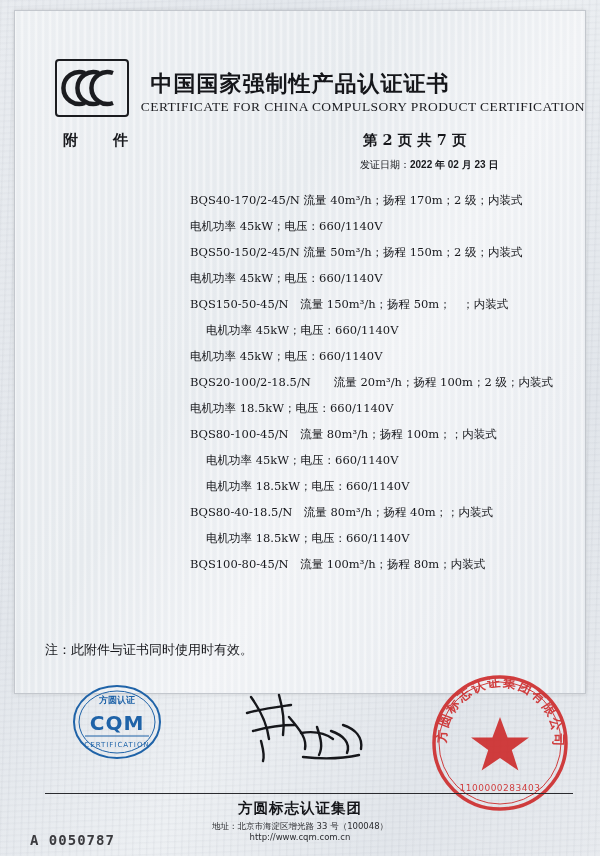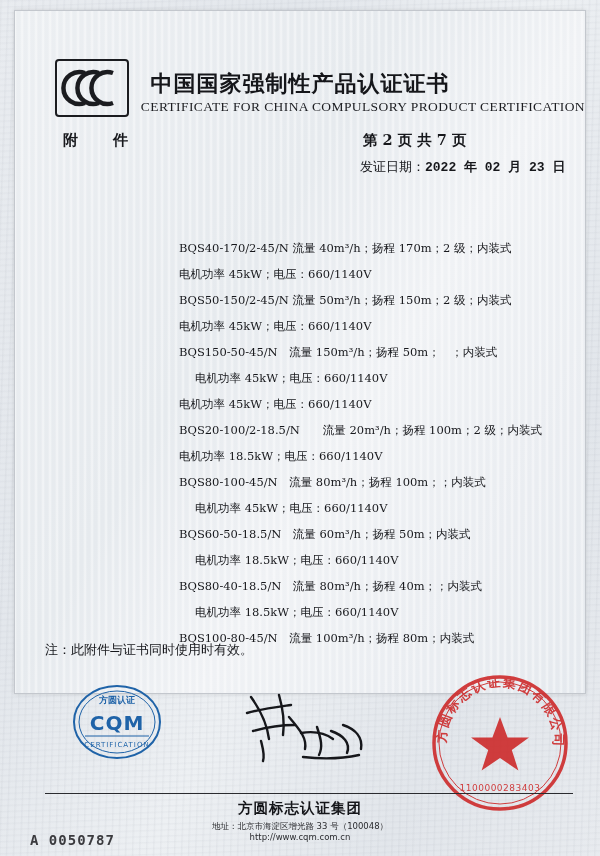--- a/index.html
+++ b/index.html
@@ -97,34 +97,33 @@
   }
   .cert-no .val {
     font-family: "Liberation Serif", serif;
     font-weight: bold;
     letter-spacing: 0.2px;
   }
   .issue-date {
     position: absolute;
     left: 345px;
     top: 147px;
-    font-family: Liberation Mono, monospace;
-    font-size: 13px;
+    font-family: Liberation Sans, sans-serif;
+    font-size: 10px;
     color: #17181c;
     white-space: nowrap;
     text-align: right;
   }
   .issue-date .val { font-weight: bold; }
 
   .spec-list {
     position: absolute;
-    left: 164px;
+    left: 175px;
     top: 176px;
     width: 380px;
-    margin-top: 48px;
   }
   .spec-line {
     font-family: "DejaVu Serif", serif;
     font-size: 11.5px;
     color: #17181c;
     line-height: 26px;
     white-space: nowrap;
   }
   .spec-line.indent { padding-left: 16px; }
 
@@ -247,21 +246,20 @@
       <div class="spec-line">电机功率 45kW；电压：660/1140V</div>
       <div class="spec-line">BQS50-150/2-45/N 流量 50m³/h；扬程 150m；2 级；内装式</div>
       <div class="spec-line">电机功率 45kW；电压：660/1140V</div>
       <div class="spec-line">BQS150-50-45/N　流量 150m³/h；扬程 50m；　；内装式</div>
       <div class="spec-line indent">电机功率 45kW；电压：660/1140V</div>
       <div class="spec-line">电机功率 45kW；电压：660/1140V</div>
       <div class="spec-line">BQS20-100/2-18.5/N　　流量 20m³/h；扬程 100m；2 级；内装式</div>
       <div class="spec-line">电机功率 18.5kW；电压：660/1140V</div>
       <div class="spec-line">BQS80-100-45/N　流量 80m³/h；扬程 100m；；内装式</div>
       <div class="spec-line indent">电机功率 45kW；电压：660/1140V</div>
-      <div class="spec-line">BQS60-50-18.5/N　流量 60m³/h；扬程 50m；内装式</div>
       <div class="spec-line indent">电机功率 18.5kW；电压：660/1140V</div>
       <div class="spec-line">BQS80-40-18.5/N　流量 80m³/h；扬程 40m；；内装式</div>
       <div class="spec-line indent">电机功率 18.5kW；电压：660/1140V</div>
       <div class="spec-line">BQS100-80-45/N　流量 100m³/h；扬程 80m；内装式</div>
     </div>
 
     <div class="note">注：此附件与证书同时使用时有效。</div>
 
     <div class="cqm-mark">
       <svg width="92" height="78" viewBox="0 0 92 78">

